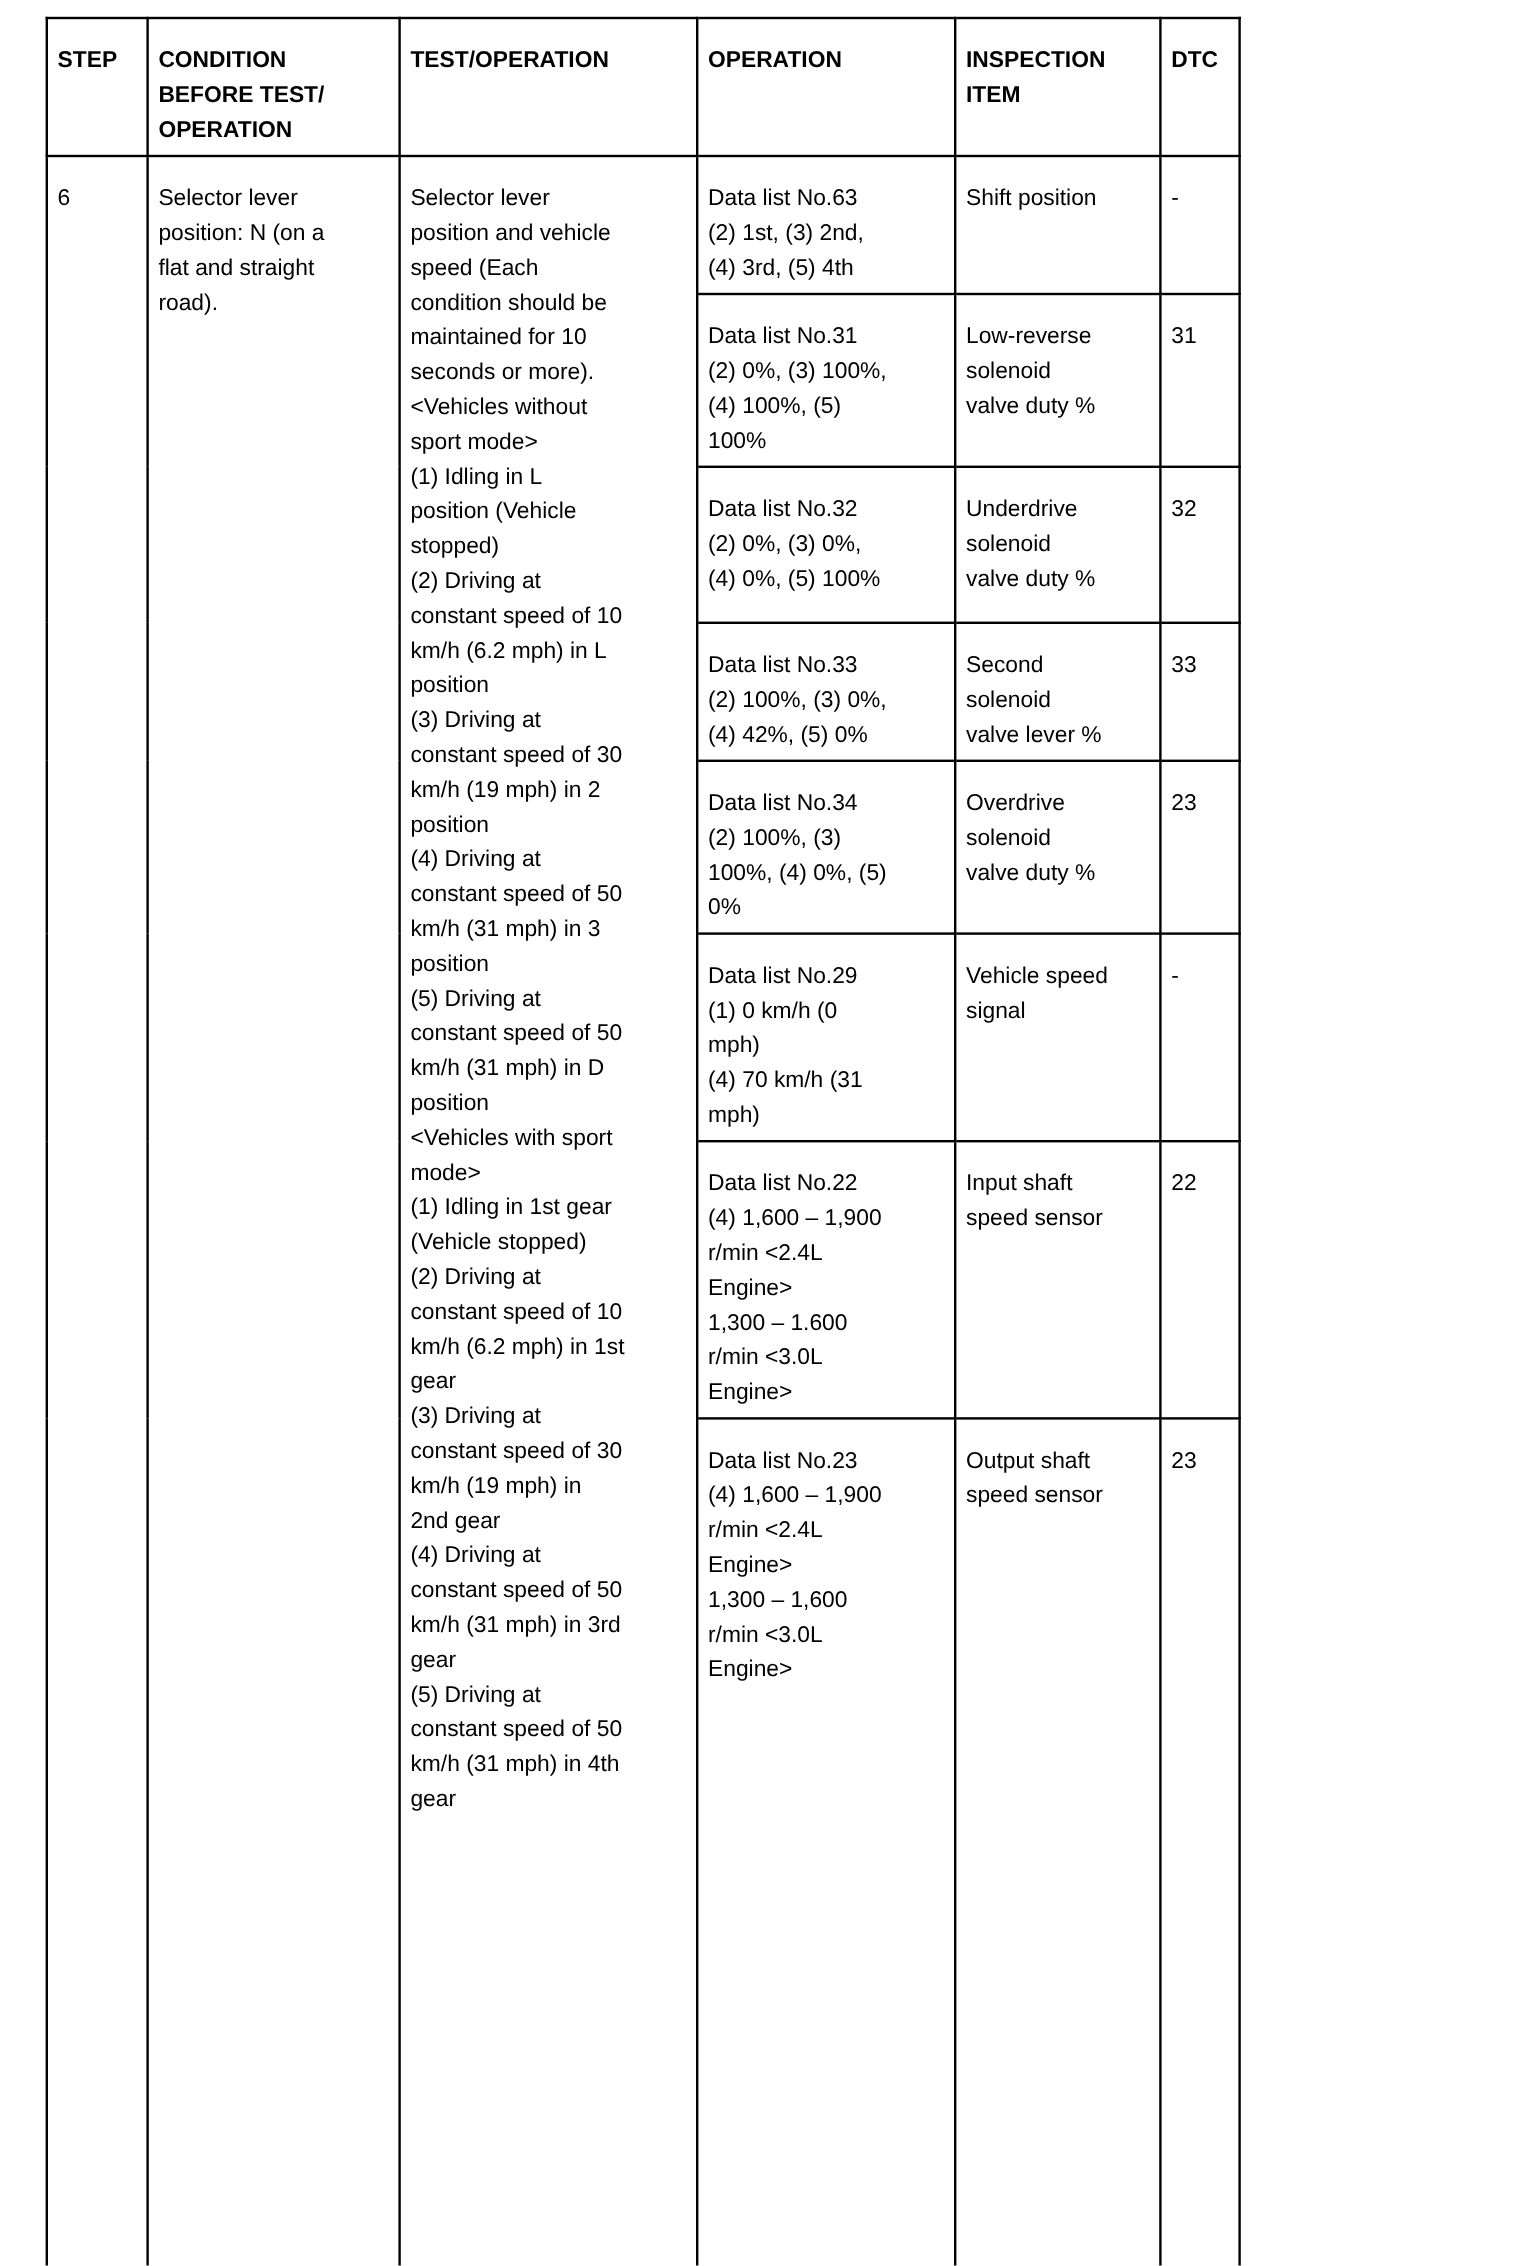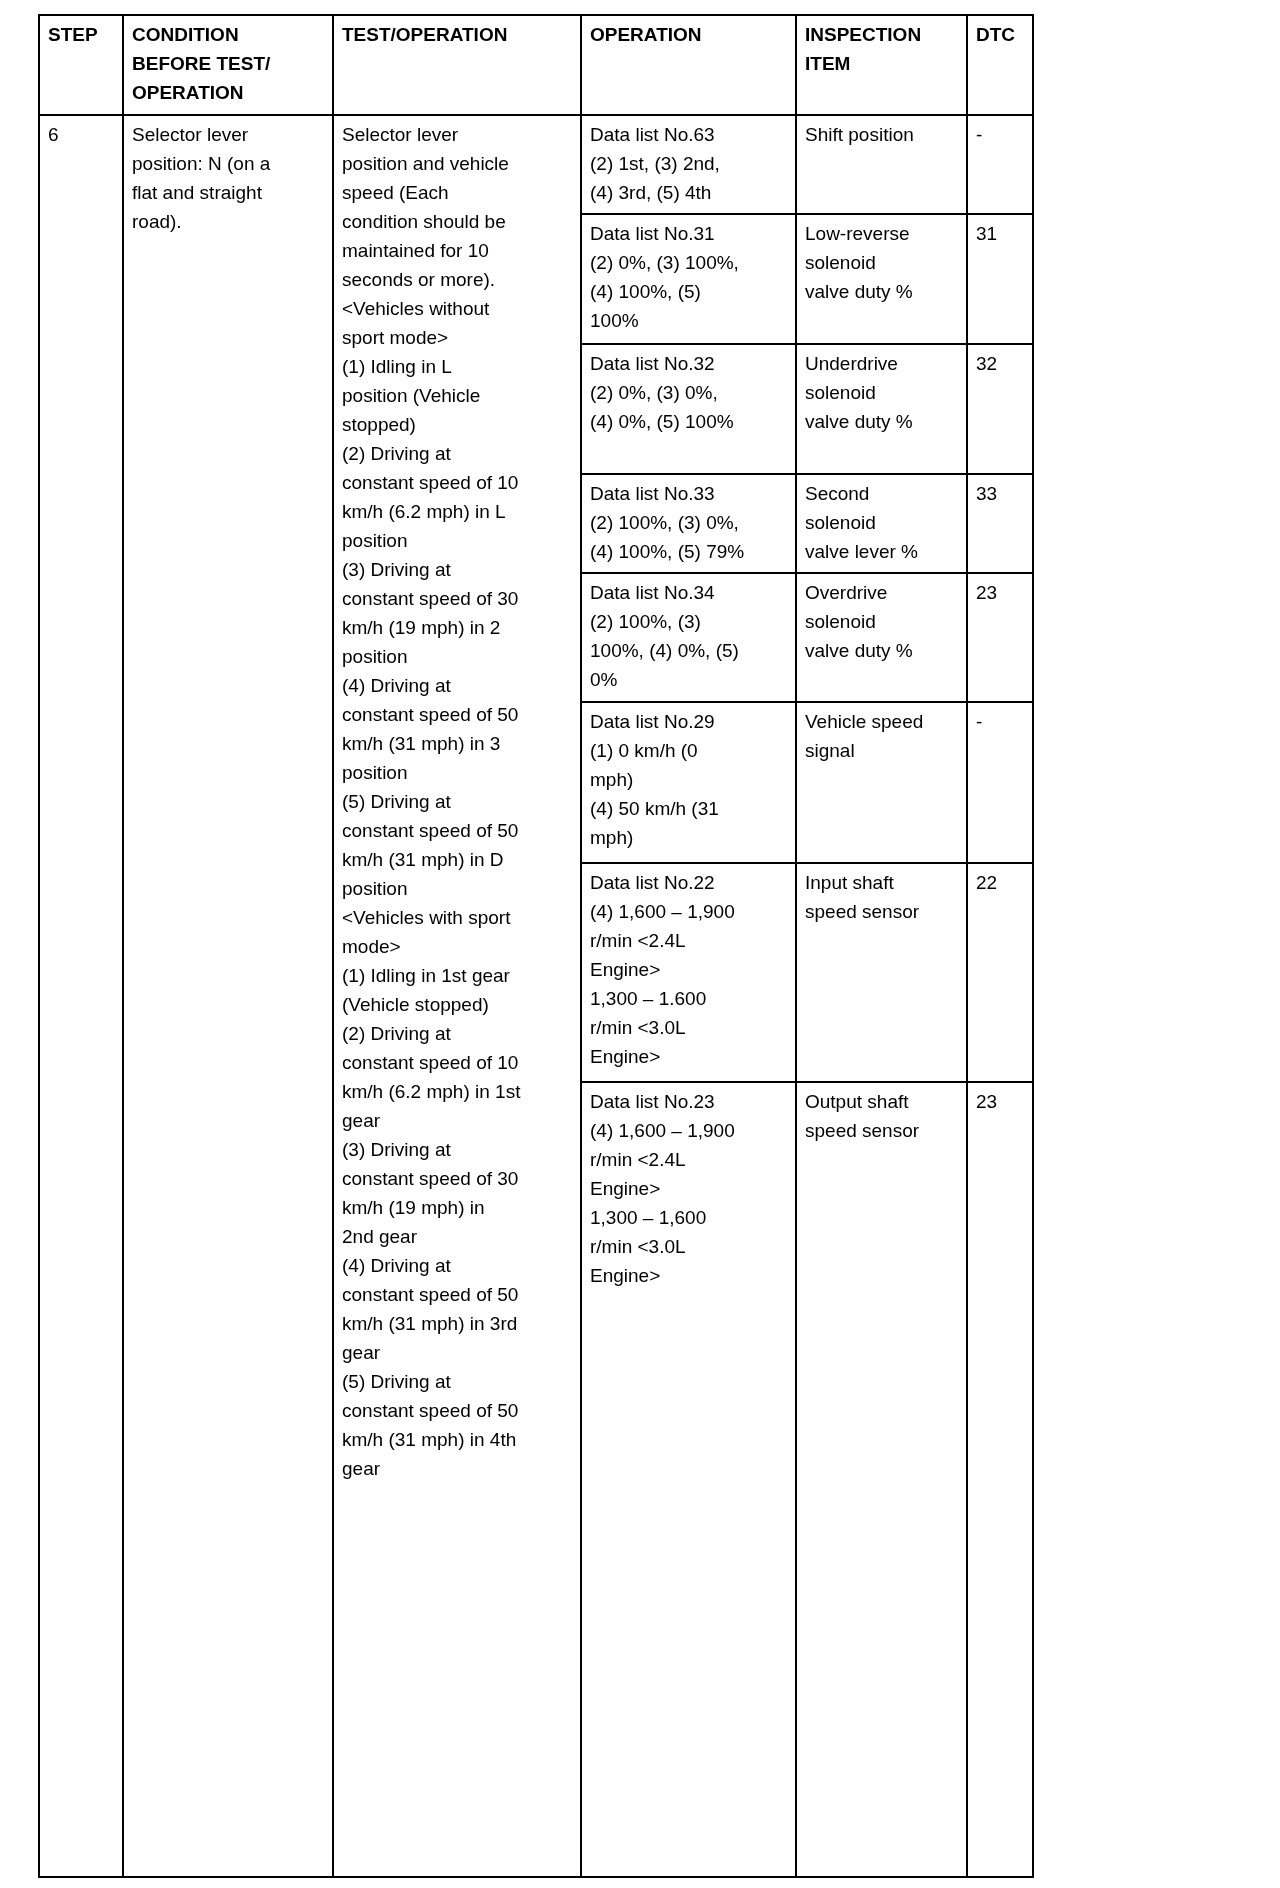--- a/index.html
+++ b/index.html
@@ -26,21 +26,21 @@
     width: 994px;
     height: 1862px;
     border-collapse: collapse;
     table-layout: fixed;
   }
   table.diag th,
   table.diag td {
     border: 2px solid #000000;
     vertical-align: top;
     text-align: left;
-    padding: 4px 8px 6px 8px;
+    padding: 20px 8px 6px 8px;
     font-size: 19px;
     line-height: 29px;
     white-space: pre-line;
     overflow: hidden;
     word-wrap: break-word;
   }
   table.diag th {
     font-weight: bold;
   }
   tr.r-head { height: 100px; }
@@ -154,41 +154,41 @@
 (2) 0%, (3) 0%,
 (4) 0%, (5) 100%</td>
         <td>Underdrive
 solenoid
 valve duty %</td>
         <td>32</td>
       </tr>
       <tr class="r4">
         <td>Data list No.33
 (2) 100%, (3) 0%,
-(4) 100%, (5) 79%</td>
+(4) 42%, (5) 0%</td>
         <td>Second
 solenoid
 valve lever %</td>
         <td>33</td>
       </tr>
       <tr class="r5">
         <td>Data list No.34
 (2) 100%, (3)
 100%, (4) 0%, (5)
 0%</td>
         <td>Overdrive
 solenoid
 valve duty %</td>
         <td>23</td>
       </tr>
       <tr class="r6">
         <td>Data list No.29
 (1) 0 km/h (0
 mph)
-(4) 50 km/h (31
+(4) 70 km/h (31
 mph)</td>
         <td>Vehicle speed
 signal</td>
         <td>-</td>
       </tr>
       <tr class="r7">
         <td>Data list No.22
 (4) 1,600 – 1,900
 r/min &lt;2.4L
 Engine&gt;

